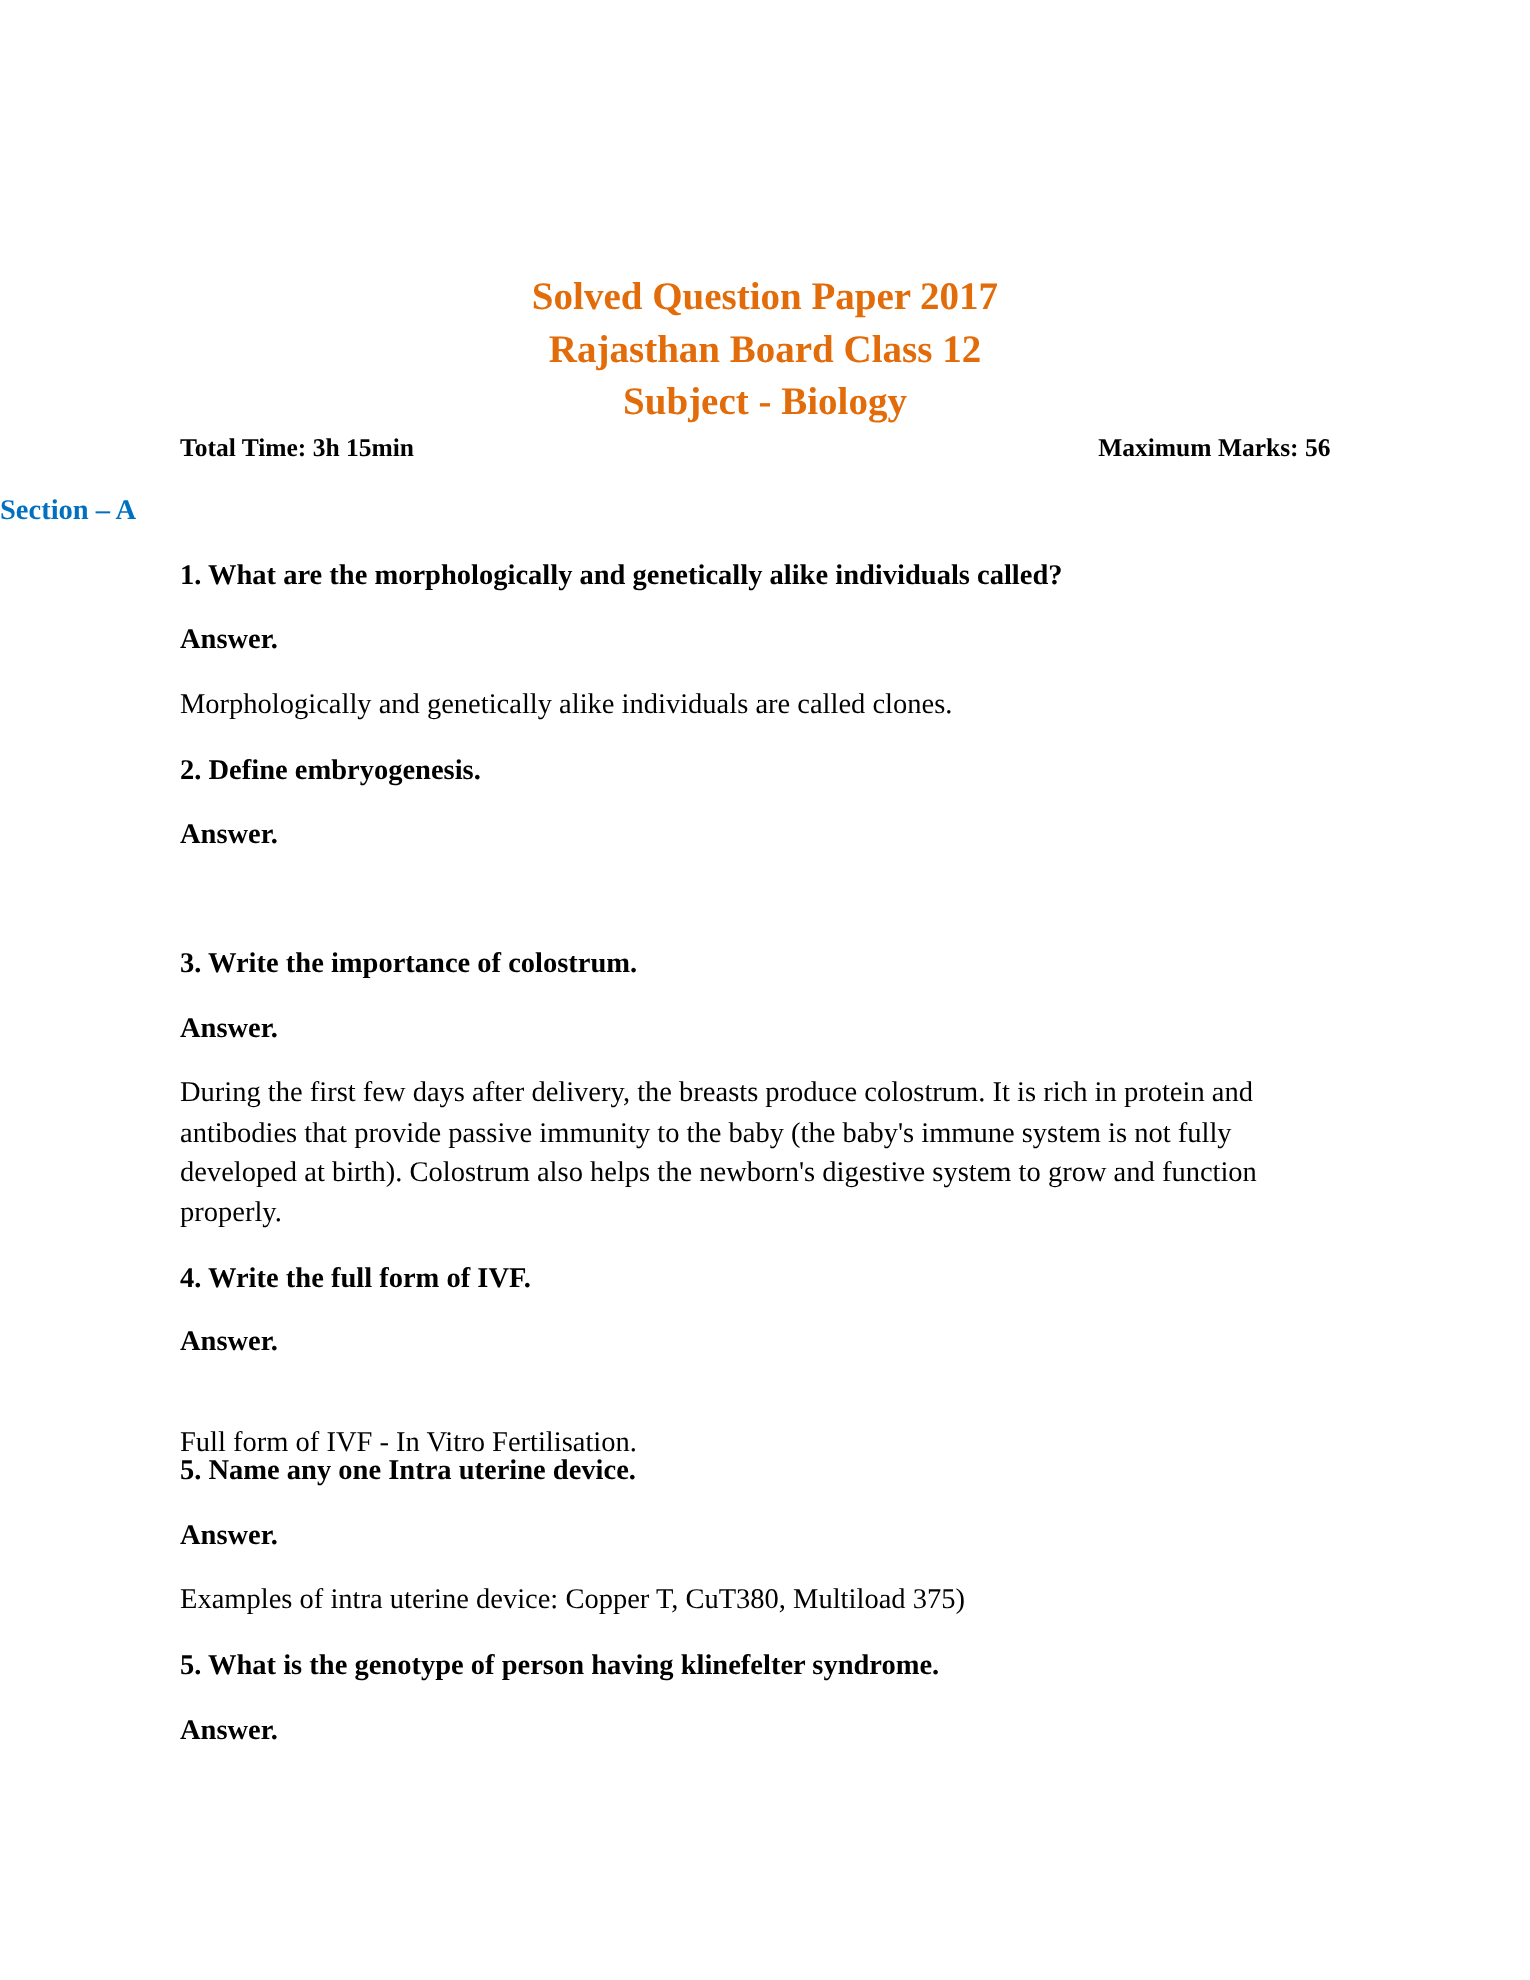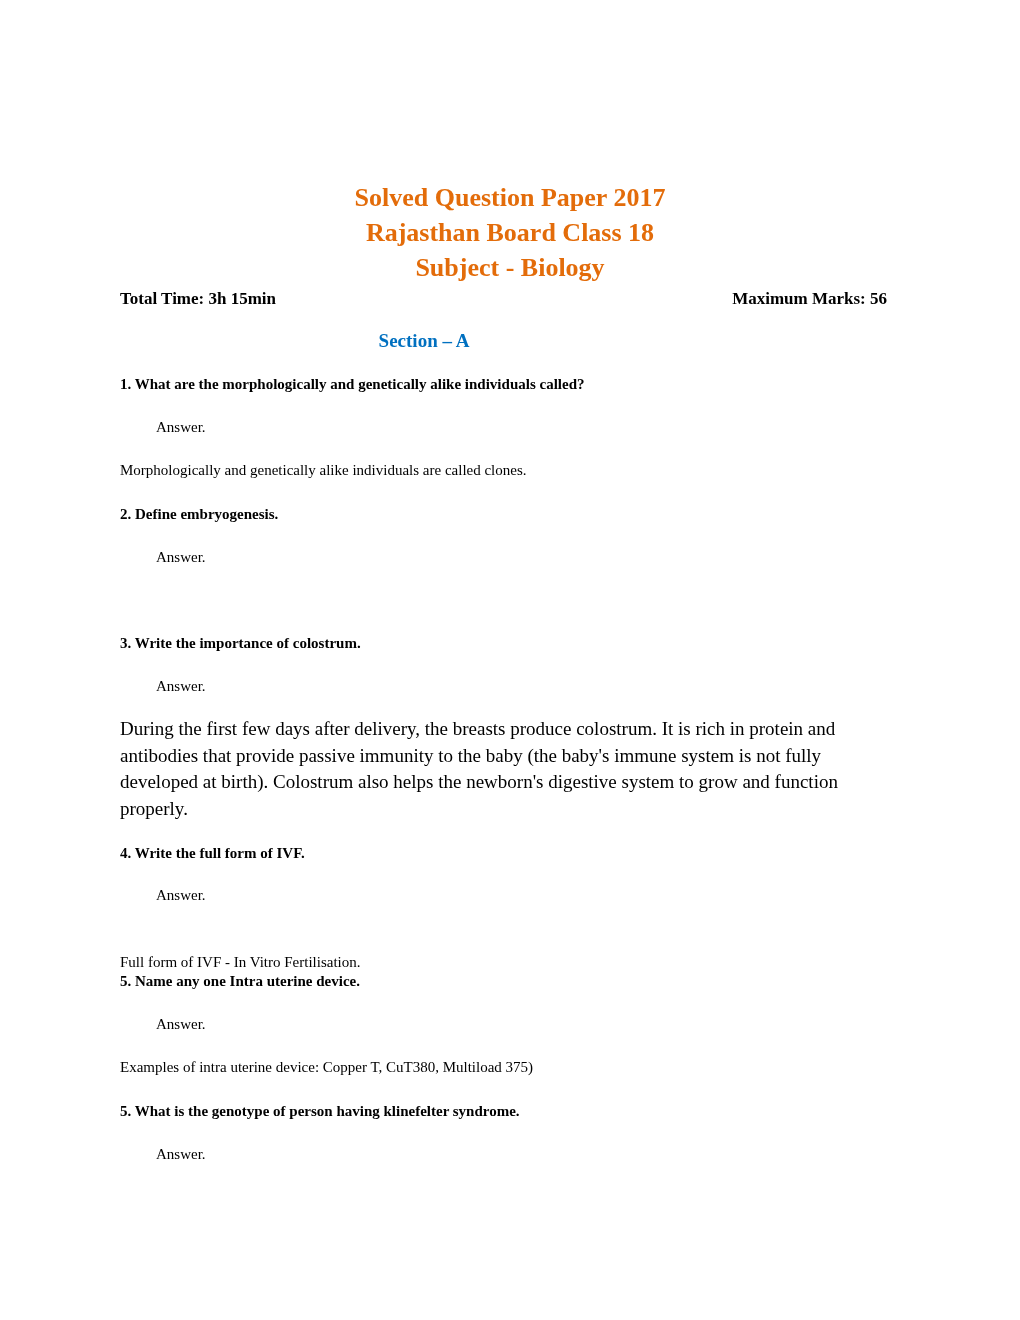--- a/index.html
+++ b/index.html
@@ -40,51 +40,50 @@
     justify-content: space-between;
     font-weight: bold;
     font-size: 17px;
     line-height: 22px;
   }
   .section-head {
     position: absolute;
     left: 0;
     width: 848px;
     top: 330px;
-    text-align: center;
     font-weight: bold;
     font-size: 19px;
     color: #0070C0;
     line-height: 22px;
   }
   .line {
     position: absolute;
     left: 120px;
     width: 770px;
-    font-size: 15px;
+    font-size: 19px;
     line-height: 26.5px;
     white-space: nowrap;
   }
   .q { font-weight: bold; }
-  .ans-label { font-weight: normal; margin-left: 36px; }
+  .ans-label { font-weight: bold; }
   .para {
     position: absolute;
     left: 120px;
     width: 770px;
     font-size: 19px;
     line-height: 26.5px;
   }
 </style>
 </head>
 <body>
 
 <div class="page">
 
   <div class="title-line" style="top:183px;">Solved Question Paper 2017</div>
-  <div class="title-line" style="top:218px;">Rajasthan Board Class 18</div>
+  <div class="title-line" style="top:218px;">Rajasthan Board Class 12</div>
   <div class="title-line" style="top:253px;">Subject - Biology</div>
 
   <div class="meta-row">
     <span>Total Time: 3h 15min</span>
     <span>Maximum Marks: 56</span>
   </div>
 
   <div class="section-head">Section – A</div>
 
   <div class="line q" style="top:371px;">1. What are the morphologically and genetically alike individuals called?</div>

